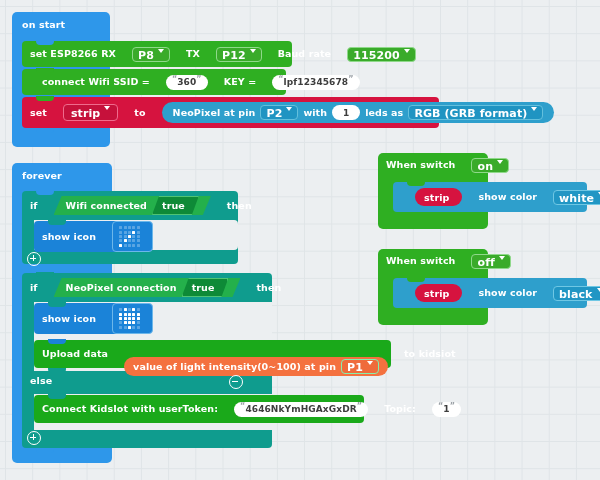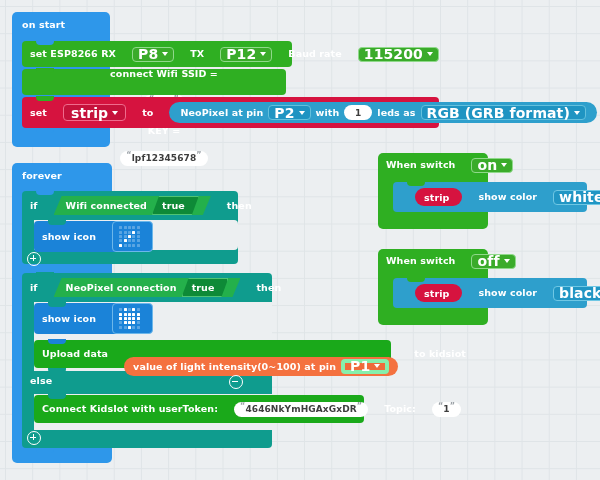--- a/index.html
+++ b/index.html
@@ -60,25 +60,24 @@
     bottom: -5px;
     left: 14px;
     width: 18px;
     height: 5px;
     border-radius: 0 0 4px 4px;
   }
 
   
   .chip {
     display: inline-flex;
-    align-items: center;
     gap: 4px;
     padding: 1px 5px;
     border-radius: 4px;
-    font-size: 14px;
+    font-size: 11px;
     font-weight: bold;
     line-height: 14px;
     height: 15px;
     box-sizing: border-box;
   }
   .chip .caret {
     width: 0; height: 0;
     border-left: 3.5px solid transparent;
     border-right: 3.5px solid transparent;
     border-top: 4px solid currentColor;
@@ -103,21 +102,21 @@
   }
   
   .chip-red {
     background: #c6113b;
     border: 1px solid #ef6b8c;
     color: #fff;
   }
   
   .chip-orange {
     background: #ef6b3b;
-    border: 4px solid #86efac;
+    border: 1px solid #86efac;
     color: #fff;
   }
 
   
   .strpill {
     display: inline-flex;
     align-items: center;
     background: #ffffff;
     color: #3d3d3d;
     border-radius: 9px;
@@ -290,21 +289,21 @@
       <span class="lbl">Baud rate</span>
       <span class="chip chip-green">
         <span>115200</span>
         <span class="caret"></span>
       </span>
     </div>
   </div>
 
   <div class="blk" style="left:22px; top:69px; width:264px; height:26px; background:#2faf22; border-radius:4px;">
     <div class="notch" style="background:#2faf22;"></div>
-    <div class="row" style="padding-left:20px;flex-direction:column;">
+    <div class="row" style="padding-left:20px;">
       <span class="lbl"><span>connect Wifi SSID =</span></span>
       <span class="strpill">
         <span class="q">“</span>
         <span>360</span>
         <span class="q">”</span>
       </span>
       <span class="lbl">KEY =</span>
       <span class="strpill">
         <span class="q">“</span>
         <span>lpf12345678</span>

